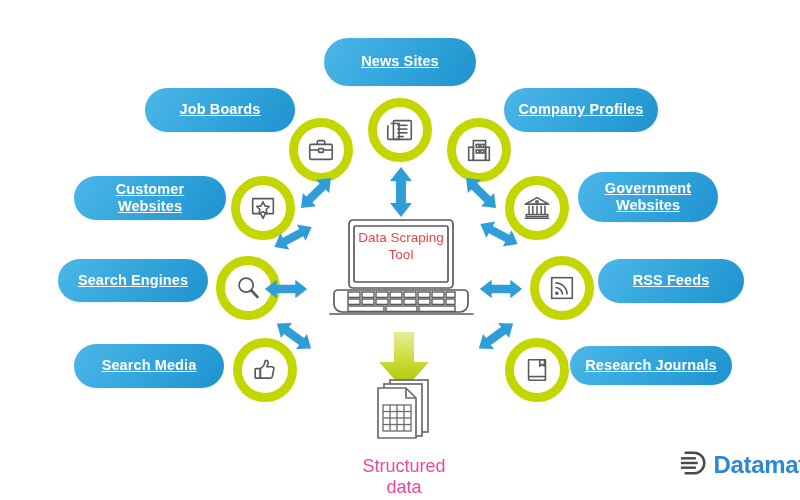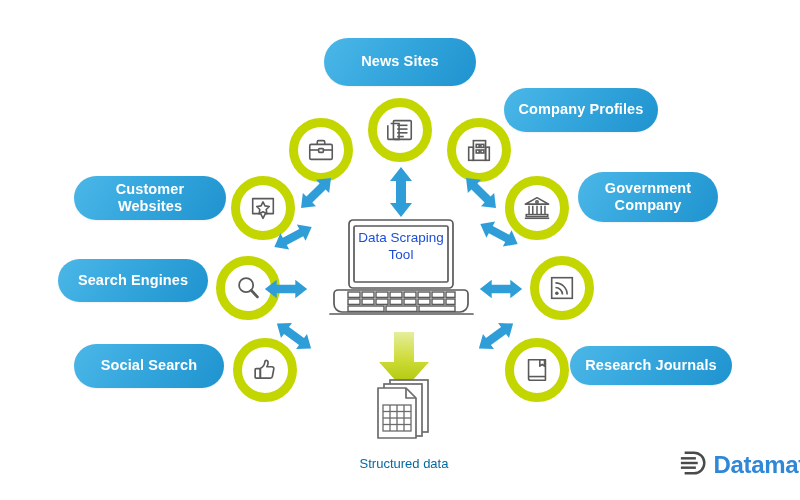--- a/index.html
+++ b/index.html
@@ -26,20 +26,21 @@
     border-radius: 999px;
     color: #ffffff;
     font-size: 14.5px;
     font-weight: 600;
     letter-spacing: .1px;
     line-height: 1.18;
     background: linear-gradient(125deg, #4cb7e8 0%, #36a8de 42%, #1f93cf 100%);
     box-shadow: 0 1px 2px rgba(0,0,0,.06);
     padding: 0 10px;
     box-sizing: border-box;
+    text-decoration: underline;
   }
 
   
   .bubble {
     position: absolute;
     width: 64px;
     height: 64px;
     border-radius: 50%;
     background: #ffffff;
     border: 9px solid #c3d600;
@@ -64,38 +65,38 @@
     top: 218px;
     width: 150px;
     height: 108px;
   }
   #laptop-label {
     position: absolute;
     left: 340px;
     top: 230px;
     width: 122px;
     text-align: center;
-    color: #1d4ed8;
+    color: #ef4444;
     font-size: 13.5px;
     line-height: 1.25;
     font-family: "Liberation Sans", sans-serif;
   }
 
   
   #structured-wrap {
     position: absolute;
     left: 350px;
     top: 330px;
     width: 108px;
     text-align: center;
   }
   #structured-label {
     margin-top: 2px;
-    font-size: 13px;
-    color: #0369a1;
+    font-size: 18px;
+    color: #ec4899;
   }
 
   
   #logo {
     position: absolute;
     right: -6px;
     bottom: 18px;
     display: flex;
     align-items: center;
     gap: 4px;
@@ -110,40 +111,46 @@
 </style>
 </head>
 <body>
 
 <div id="canvas">
 
   <div class="pill" style="left:324px; top:38px; width:152px; height:48px;">
     <span>News Sites</span>
   </div>
 
+  <div class="pill" style="left:145px; top:88px; width:150px; height:44px;">
+    <span>Job Boards</span>
+  </div>
 
   <div class="pill" style="left:504px; top:88px; width:154px; height:44px;">
     <span>Company Profiles</span>
   </div>
 
   <div class="pill" style="left:74px; top:176px; width:152px; height:44px;">
     <span>Customer Websites</span>
   </div>
 
   <div class="pill" style="left:578px; top:172px; width:140px; height:50px;">
-    <span>Government Company</span>
+    <span>Government Websites</span>
   </div>
 
   <div class="pill" style="left:58px; top:259px; width:150px; height:43px;">
     <span>Search Engines</span>
   </div>
 
+  <div class="pill" style="left:598px; top:259px; width:146px; height:44px;">
+    <span>RSS Feeds</span>
+  </div>
 
   <div class="pill" style="left:74px; top:344px; width:150px; height:44px;">
-    <span>Social Search</span>
+    <span>Search Media</span>
   </div>
 
   <div class="pill" style="left:570px; top:346px; width:162px; height:39px;">
     <span>Research Journals</span>
   </div>
 
   <div class="bubble" style="left:368px; top:98px;">
     <span>
       <svg width="30" height="30" viewBox="0 0 32 32" fill="none" stroke="#5a5a5a" stroke-width="1.7">
         <path d="M6 9h9v17H4a1 1 0 0 1-1-1V11"></path>

